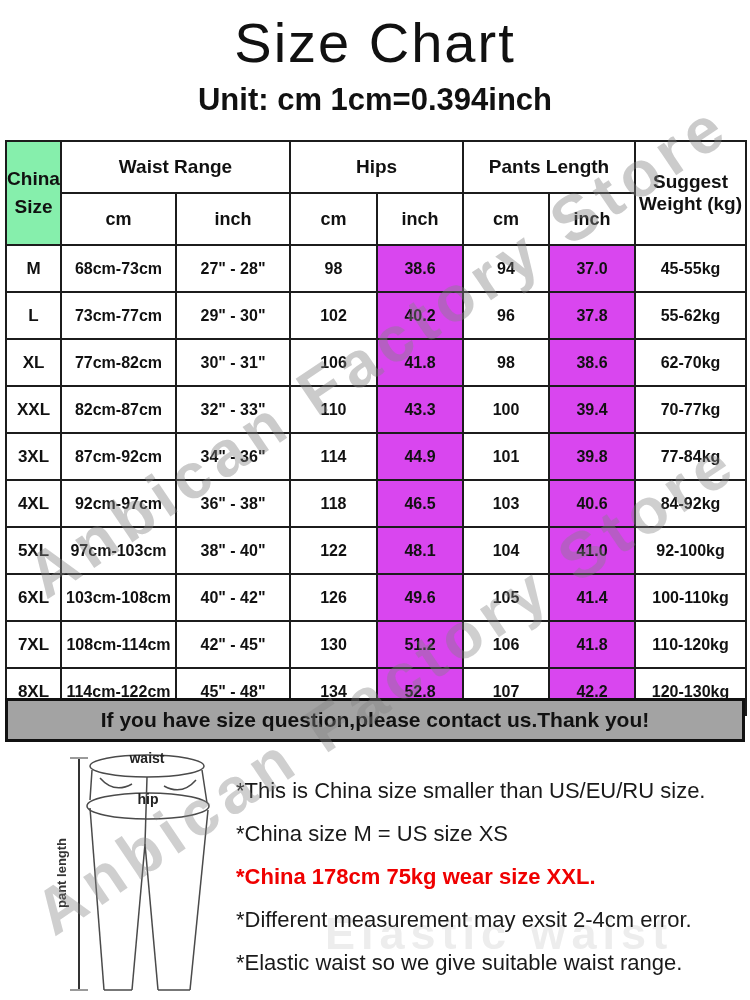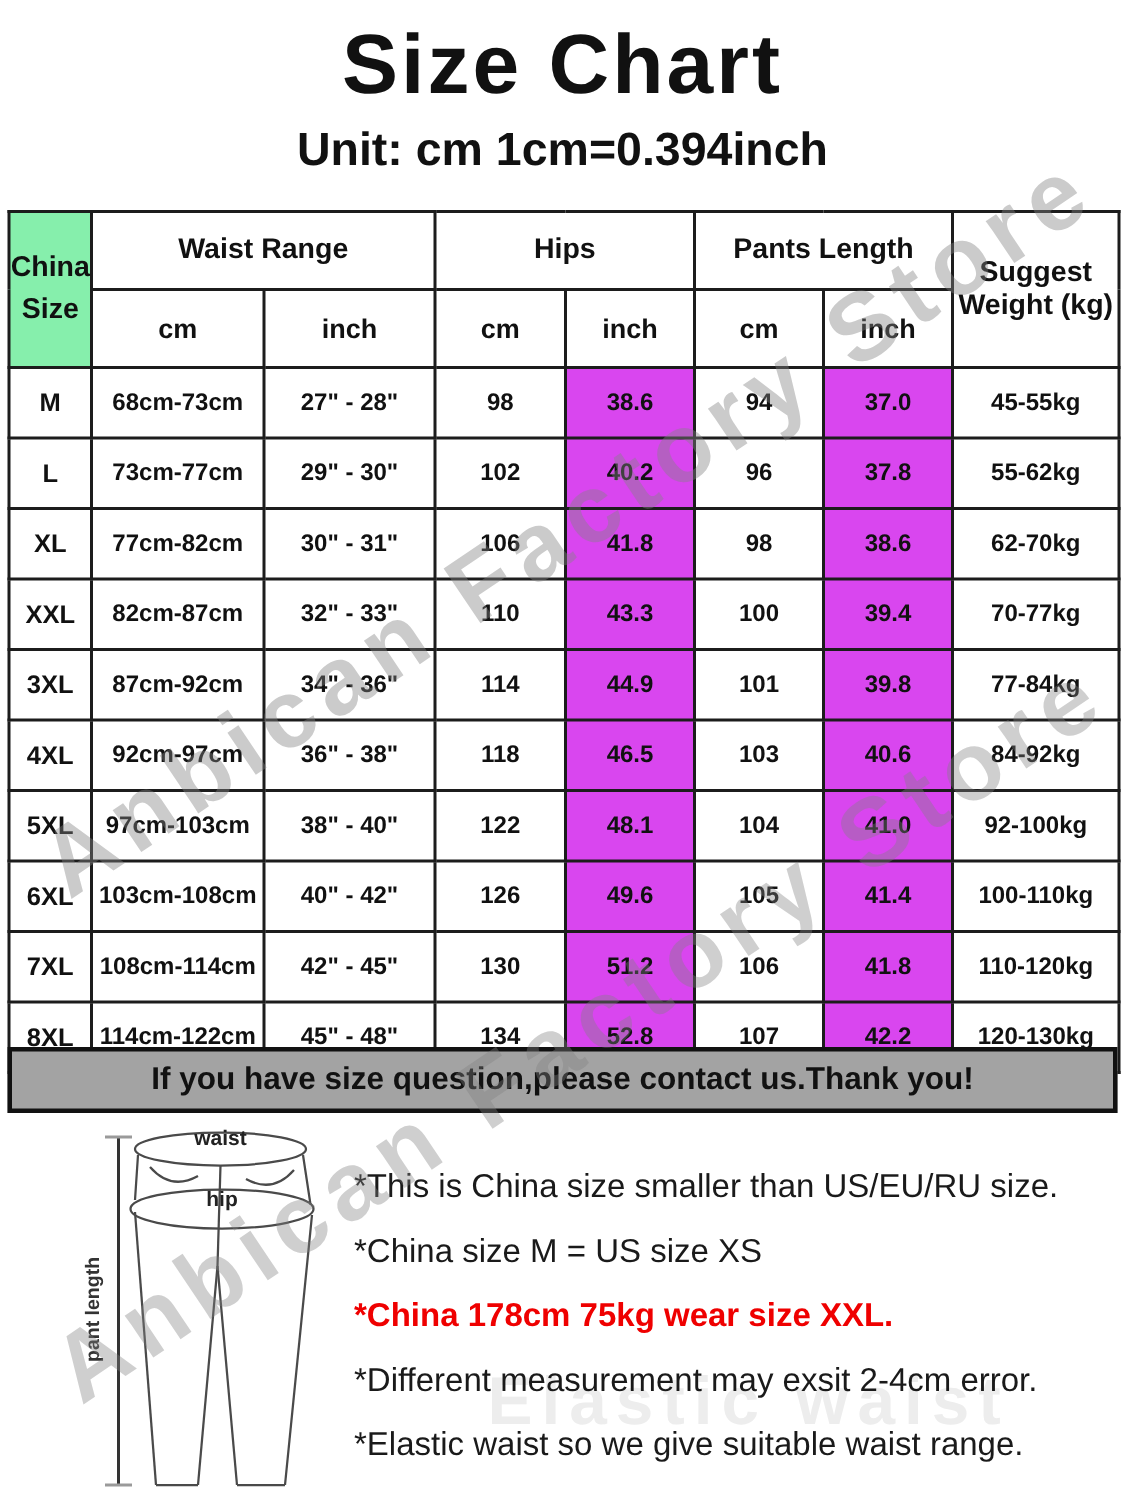--- a/index.html
+++ b/index.html
@@ -3,21 +3,21 @@
 <meta charset="utf-8">
 <style>
   html,body{margin:0;padding:0;}
   body{
     width:750px;height:1000px;position:relative;background:#ffffff;
     font-family:"Liberation Sans", sans-serif;overflow:hidden;
   }
   
   .title{
     position:absolute;top:10px;left:0;width:750px;text-align:center;
-    font-size:56px;font-weight:bold;color:#111;letter-spacing:2px;
+    font-size:56px;font-weight:normal;color:#111;letter-spacing:2px;
   }
   .subtitle{
     position:absolute;top:82px;left:0;width:750px;text-align:center;
     font-size:31px;font-weight:bold;color:#111;
   }
   
   table.size-table{
     position:absolute;left:5px;top:140px;width:740px;height:558px;
     border-collapse:collapse;table-layout:fixed;background:#fff;
   }

